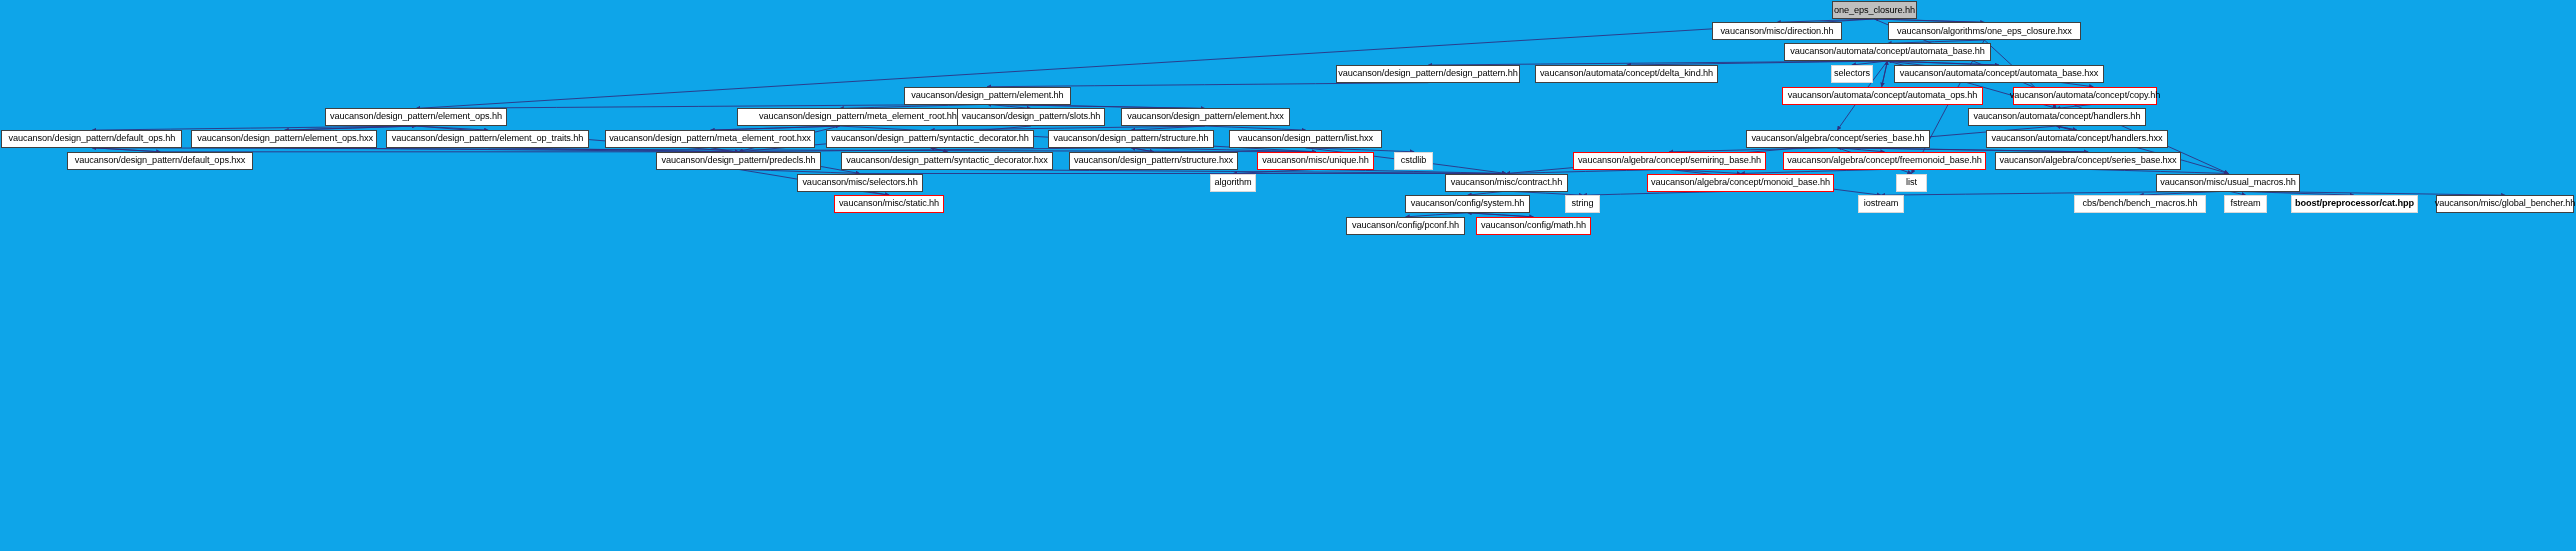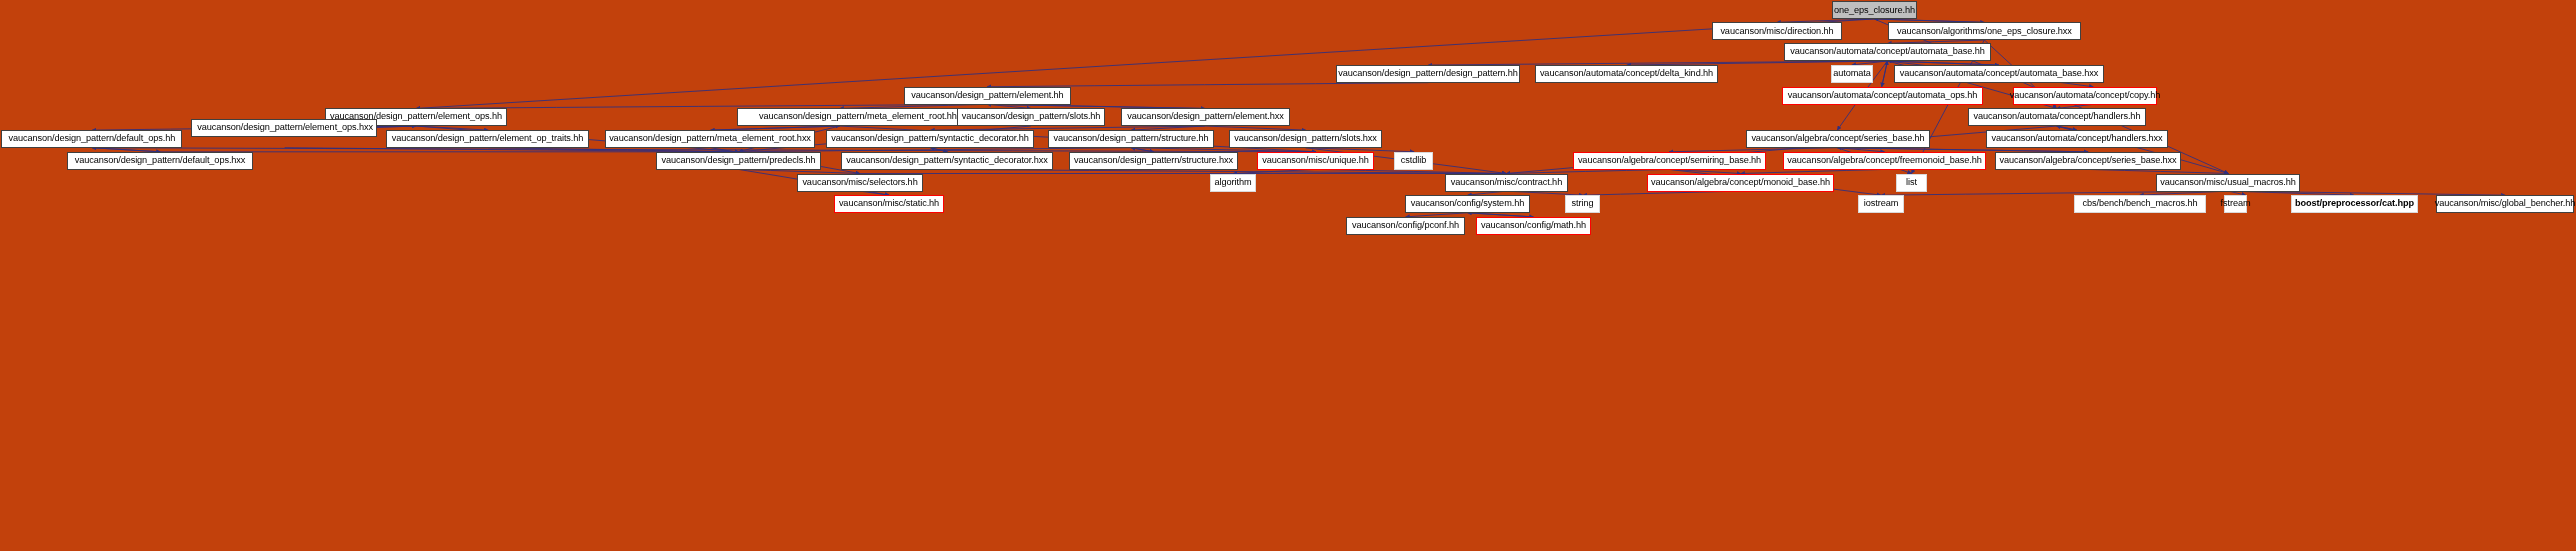--- a/index.html
+++ b/index.html
@@ -4,21 +4,21 @@
 <style>
   html, body {
     margin: 0;
     padding: 0;
     background: #ffffff;
   }
   #graph {
     position: relative;
     width: 2576px;
     height: 551px;
-    background: #c2410c;
+    background: #0ea5e9;
     font-family: "Liberation Sans", sans-serif;
     overflow: hidden;
   }
   #edge-layer {
     position: absolute;
     left: 0; top: 0;
     width: 2576px;
     height: 551px;
     pointer-events: none;
   }
@@ -162,21 +162,21 @@
       <div class="node " style="left: 1784px; top: 43px; width: 207px;">
         <span>vaucanson/automata/concept/automata_base.hh</span>
       </div>
       <div class="node " style="left: 1336px; top: 65px; width: 184px;">
         <span>vaucanson/design_pattern/design_pattern.hh</span>
       </div>
       <div class="node " style="left: 1535px; top: 65px; width: 183px;">
         <span>vaucanson/automata/concept/delta_kind.hh</span>
       </div>
       <div class="node missing" style="left: 1831px; top: 65px; width: 42px;">
-        <span>automata</span>
+        <span>selectors</span>
       </div>
       <div class="node " style="left: 1894px; top: 65px; width: 210px;">
         <span>vaucanson/automata/concept/automata_base.hxx</span>
       </div>
       <div class="node truncated" style="left: 1782px; top: 87px; width: 201px;">
         <span>vaucanson/automata/concept/automata_ops.hh</span>
       </div>
       <div class="node truncated" style="left: 2013px; top: 87px; width: 144px;">
         <span>vaucanson/automata/concept/copy.hh</span>
       </div>
@@ -194,37 +194,37 @@
       </div>
       <div class="node " style="left: 957px; top: 108px; width: 148px;">
         <span>vaucanson/design_pattern/slots.hh</span>
       </div>
       <div class="node " style="left: 1121px; top: 108px; width: 169px;">
         <span>vaucanson/design_pattern/element.hxx</span>
       </div>
       <div class="node " style="left: 1.4px; top: 130px; width: 181px;">
         <span>vaucanson/design_pattern/default_ops.hh</span>
       </div>
-      <div class="node " style="left: 191px; top: 119px; width: 186px; padding-left: 7px;">
+      <div class="node " style="left: 191px; top: 130px; width: 186px; padding-left: 7px;">
         <span>vaucanson/design_pattern/element_ops.hxx</span>
       </div>
       <div class="node " style="left: 386px; top: 130px; width: 203px;">
         <span>vaucanson/design_pattern/element_op_traits.hh</span>
       </div>
       <div class="node " style="left: 605px; top: 130px; width: 210px;">
         <span>vaucanson/design_pattern/meta_element_root.hxx</span>
       </div>
       <div class="node " style="left: 826px; top: 130px; width: 208px;">
         <span>vaucanson/design_pattern/syntactic_decorator.hh</span>
       </div>
       <div class="node " style="left: 1048px; top: 130px; width: 166px;">
         <span>vaucanson/design_pattern/structure.hh</span>
       </div>
       <div class="node " style="left: 1229px; top: 130px; width: 153px;">
-        <span>vaucanson/design_pattern/slots.hxx</span>
+        <span>vaucanson/design_pattern/list.hxx</span>
       </div>
       <div class="node " style="left: 1746px; top: 130px; width: 184px;">
         <span>vaucanson/algebra/concept/series_base.hh</span>
       </div>
       <div class="node " style="left: 1986px; top: 130px; width: 182px;">
         <span>vaucanson/automata/concept/handlers.hxx</span>
       </div>
       <div class="node " style="left: 67px; top: 152px; width: 186px;">
         <span>vaucanson/design_pattern/default_ops.hxx</span>
       </div>
@@ -278,21 +278,21 @@
       </div>
       <div class="node missing" style="left: 1565px; top: 195px; width: 35px;">
         <span>string</span>
       </div>
       <div class="node missing" style="left: 1858px; top: 195px; width: 46px;">
         <span>iostream</span>
       </div>
       <div class="node missing" style="left: 2074px; top: 195px; width: 132px;">
         <span>cbs/bench/bench_macros.hh</span>
       </div>
-      <div class="node missing" style="left: 2224px; top: 195px; width: 23px;">
+      <div class="node missing" style="left: 2224px; top: 195px; width: 43px;">
         <span>fstream</span>
       </div>
       <div class="node missing" style="left: 2291px; top: 195px; width: 127px; font-weight: bold;">
         <span>boost/preprocessor/cat.hpp</span>
       </div>
       <div class="node " style="left: 2436px; top: 195px; width: 138px;">
         <span>vaucanson/misc/global_bencher.hh</span>
       </div>
       <div class="node " style="left: 1346px; top: 217px; width: 119px;">
         <span>vaucanson/config/pconf.hh</span>

